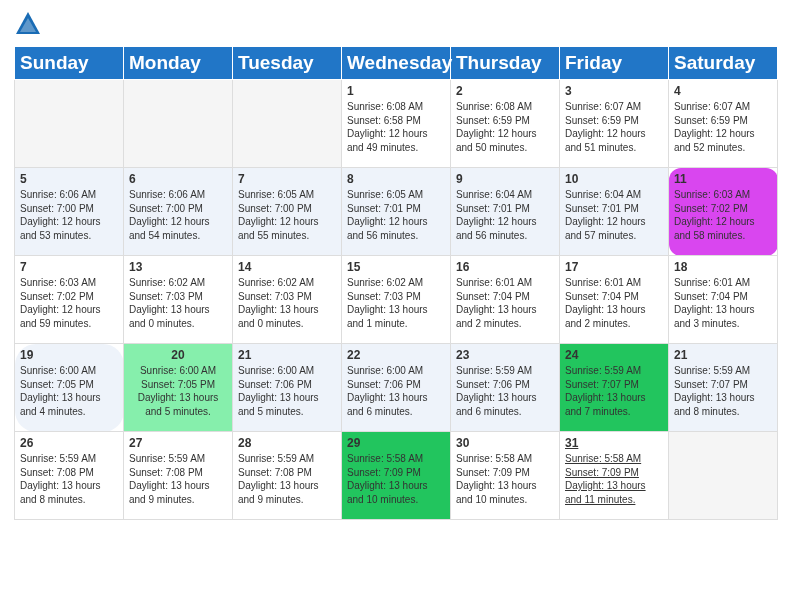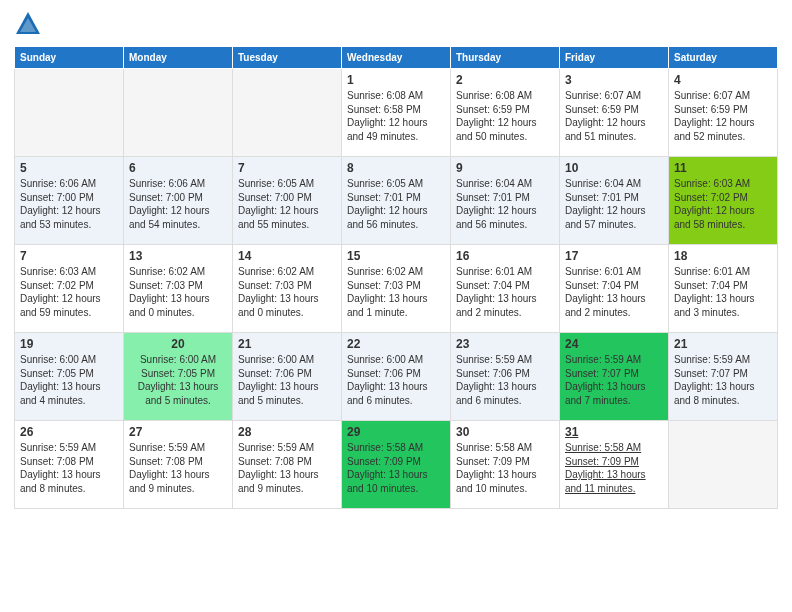--- a/index.html
+++ b/index.html
@@ -57,21 +57,21 @@
     .calendar {
       width: 100%;
       border-collapse: collapse;
       table-layout: fixed;
     }
     .calendar th {
       background: #2176c7;
       color: #fff;
       text-align: left;
       padding: 5px 5px;
-      font-size: 10px;
+      font-size: 19px;
       font-weight: bold;
       border: 1px solid #fff;
     }
     .calendar td {
       vertical-align: top;
       padding: 4px 5px;
       font-size: 10.2px;
       color: #333;
       border: 1px solid #ddd;
       height: 88px;
@@ -201,21 +201,21 @@
 Daylight: 12 hours
 and 56 minutes.</div>
           </td>
           <td style="background: rgb(238, 243, 250);">
             <span class="day-num">10</span>
             <div class="day-info" style="white-space: pre-line;">Sunrise: 6:04 AM
 Sunset: 7:01 PM
 Daylight: 12 hours
 and 57 minutes.</div>
           </td>
-          <td style="background: #84cc16;">
+          <td style="background: #d946ef; border-radius: 12px;">
             <span class="day-num">11</span>
             <div class="day-info" style="white-space: pre-line;">Sunrise: 6:03 AM
 Sunset: 7:02 PM
 Daylight: 12 hours
 and 58 minutes.</div>
           </td>
         </tr>
         <tr>
           <td style="background: rgb(255, 255, 255);">
             <span class="day-num">7</span>
@@ -261,21 +261,21 @@
           </td>
           <td style="background: rgb(255, 255, 255);">
             <span class="day-num">18</span>
             <div class="day-info" style="white-space: pre-line;">Sunrise: 6:01 AM
 Sunset: 7:04 PM
 Daylight: 13 hours
 and 3 minutes.</div>
           </td>
         </tr>
         <tr>
-          <td style="background: rgb(238, 243, 250);">
+          <td style="background: rgb(238, 243, 250); border-radius: 21px;">
             <span class="day-num">19</span>
             <div class="day-info" style="white-space: pre-line;">Sunrise: 6:00 AM
 Sunset: 7:05 PM
 Daylight: 13 hours
 and 4 minutes.</div>
           </td>
           <td style="background: #86efac; text-align: center;">
             <span class="day-num">20</span>
             <div class="day-info" style="white-space: pre-line;">Sunrise: 6:00 AM
 Sunset: 7:05 PM

